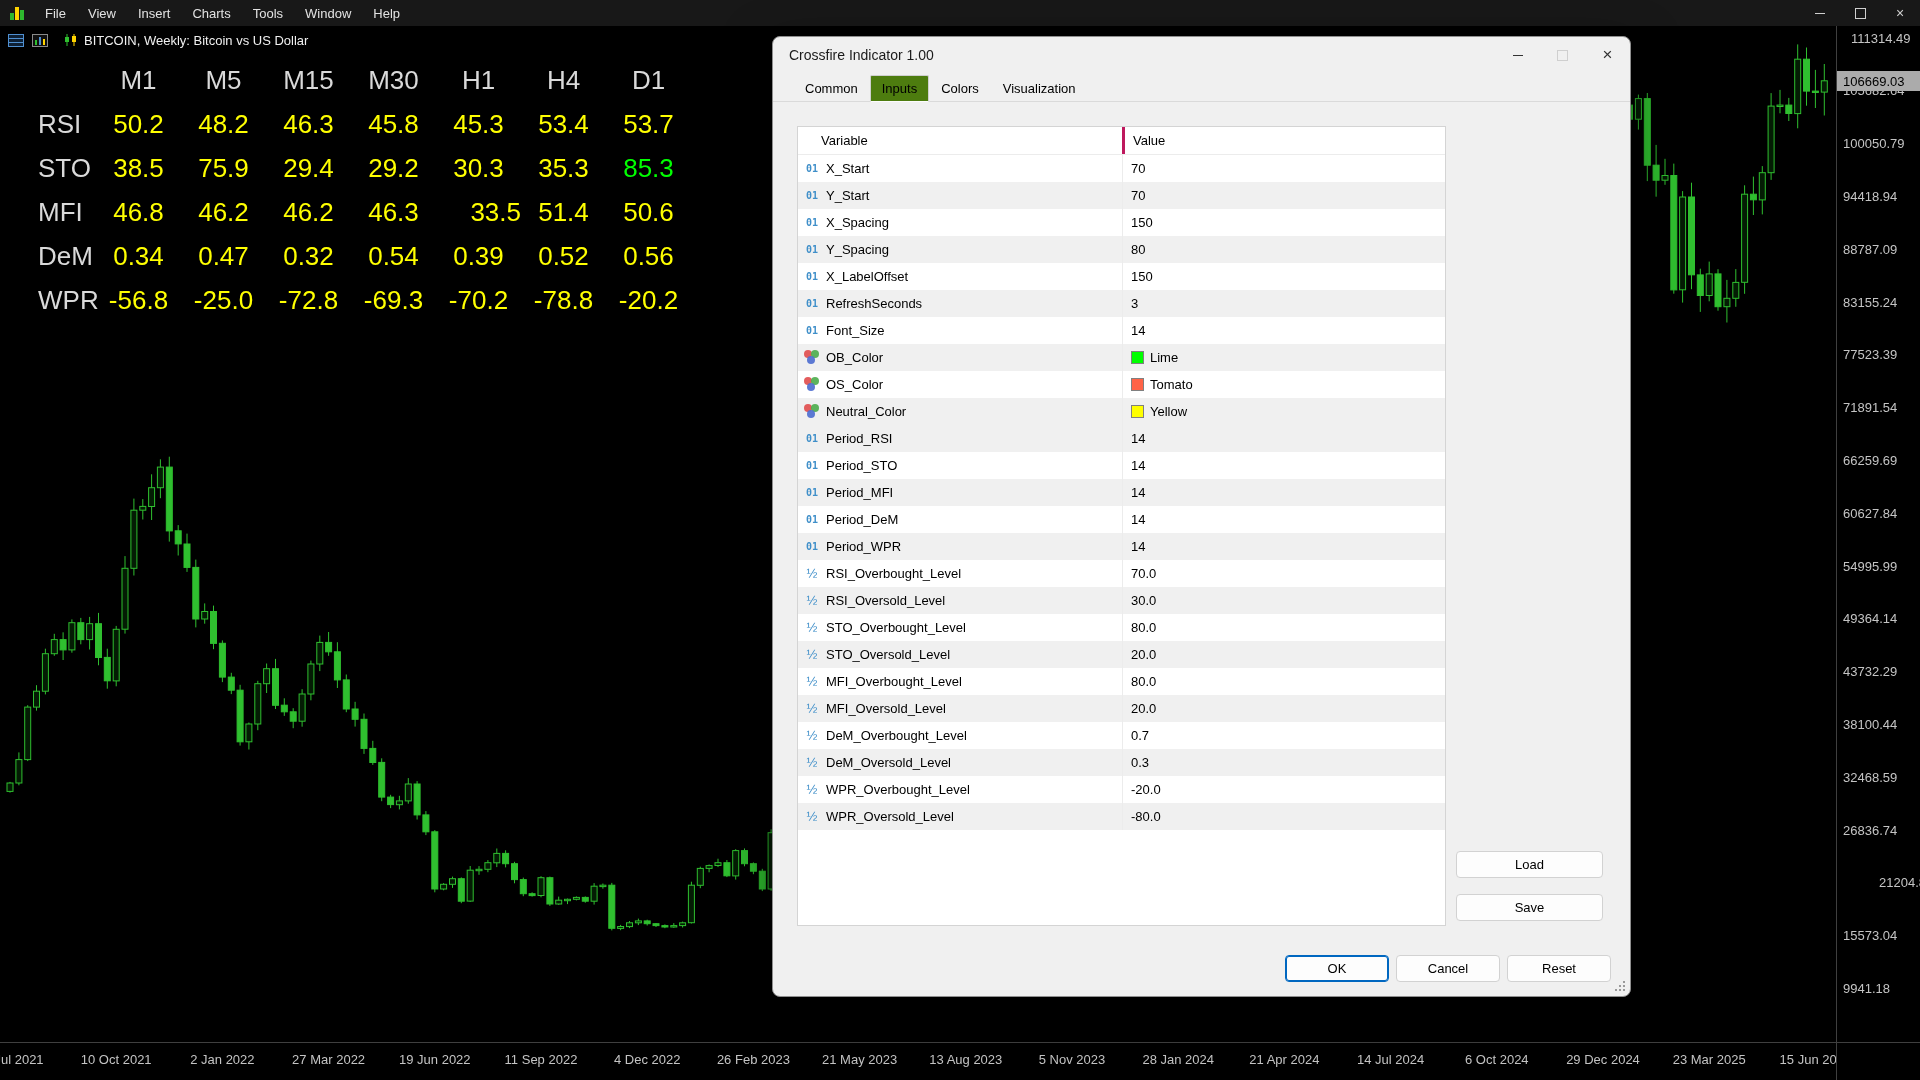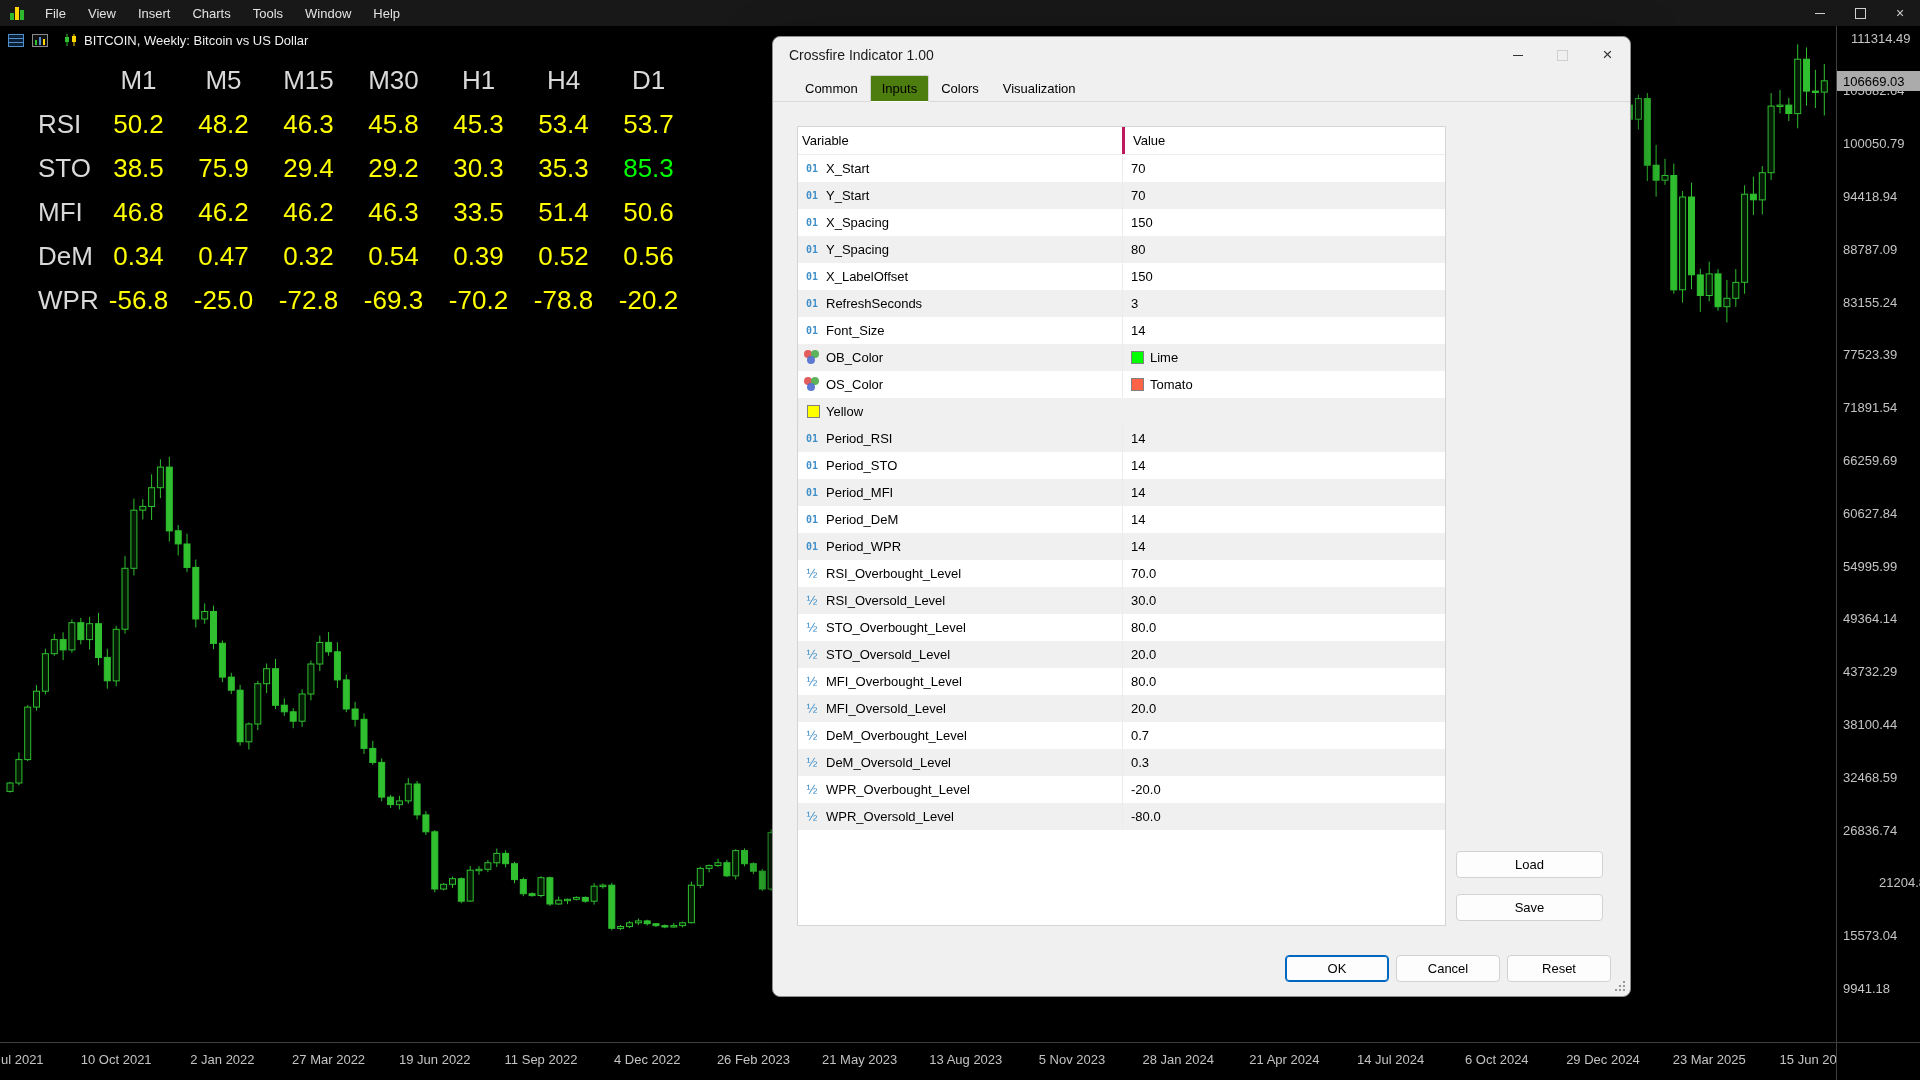--- a/index.html
+++ b/index.html
@@ -51,21 +51,21 @@
   .dlg-controls{margin-left:auto;display:flex;height:100%;align-self:stretch}
   .dlg-wc{width:45px;display:flex;align-items:center;justify-content:center;color:#333}
   .dlg-wc .minbar{border-top-color:#333}
   .dlg-wc.close{font-size:17px}
   .tabs{display:flex;align-items:flex-end;padding-left:20px;height:28px;border-bottom:1px solid #dadada}
   .tab{padding:5px 11px;margin-bottom:-1px;border:1px solid transparent;border-bottom:1px solid #dadada;cursor:default}
   .tab.active{background:#4d7c0f;border:1px solid #cfcfcf;border-bottom:1px solid #fcfcfc;border-radius:2px 2px 0 0}
   .param-table{position:absolute;left:24px;top:89px;width:649px;height:800px;background:#fff;
     border:1px solid #d4d4d4;box-sizing:border-box;overflow:hidden}
   .pt-header{display:flex;height:27px;align-items:stretch;border-bottom:1px solid #ececec}
-  .col-var{width:324px;padding-left:4px;box-sizing:border-box;display:flex;align-items:center}
+  .col-var{width:324px;padding-left:23px;box-sizing:border-box;display:flex;align-items:center}
   .col-val{flex:1;padding-left:8px;border-left:3px solid #be185d;display:flex;align-items:center;box-sizing:border-box}
   .pt-row{display:flex;height:27px;align-items:stretch}
   .pt-row.alt{background:#f0f0f0}
   .cell-var{width:324px;display:flex;align-items:center;gap:5px;padding-left:5px;box-sizing:border-box}
   .cell-val{flex:1;display:flex;align-items:center;gap:6px;padding-left:8px;border-left:1px solid #ececec;box-sizing:border-box}
   .ic{width:18px;height:16px;flex:none;display:inline-flex;justify-content:center;align-items:center;position:relative}
   .ic-int{color:#3f8fc9;font-size:10px;font-weight:bold;font-family:"DejaVu Sans Mono",monospace}
   .ic-dbl{color:#3f8fc9;font-size:13px}
   .dot{position:absolute;width:8px;height:8px;border-radius:50%;opacity:.92}
   .dot-r{left:1px;top:0;background:#e14f4f}
@@ -377,21 +377,21 @@
     <div class="ov-cell ov-val" style="color: rgb(255, 255, 0);">29.4</div>
     <div class="ov-cell ov-val" style="color: rgb(255, 255, 0);">29.2</div>
     <div class="ov-cell ov-val" style="color: rgb(255, 255, 0);">30.3</div>
     <div class="ov-cell ov-val" style="color: rgb(255, 255, 0);">35.3</div>
     <div class="ov-cell ov-val" style="color: rgb(0, 255, 0);">85.3</div>
     <div class="ov-cell ov-label">MFI</div>
     <div class="ov-cell ov-val" style="color: rgb(255, 255, 0);">46.8</div>
     <div class="ov-cell ov-val" style="color: rgb(255, 255, 0);">46.2</div>
     <div class="ov-cell ov-val" style="color: rgb(255, 255, 0);">46.2</div>
     <div class="ov-cell ov-val" style="color: rgb(255, 255, 0);">46.3</div>
-    <div class="ov-cell ov-val" style="color: rgb(255, 255, 0);">33.5</div>
+    <div class="ov-cell ov-val" style="color: rgb(255, 255, 0); text-align: right;">33.5</div>
     <div class="ov-cell ov-val" style="color: rgb(255, 255, 0);">51.4</div>
     <div class="ov-cell ov-val" style="color: rgb(255, 255, 0);">50.6</div>
     <div class="ov-cell ov-label">DeM</div>
     <div class="ov-cell ov-val" style="color: rgb(255, 255, 0);">0.34</div>
     <div class="ov-cell ov-val" style="color: rgb(255, 255, 0);">0.47</div>
     <div class="ov-cell ov-val" style="color: rgb(255, 255, 0);">0.32</div>
     <div class="ov-cell ov-val" style="color: rgb(255, 255, 0);">0.54</div>
     <div class="ov-cell ov-val" style="color: rgb(255, 255, 0);">0.39</div>
     <div class="ov-cell ov-val" style="color: rgb(255, 255, 0);">0.52</div>
     <div class="ov-cell ov-val" style="color: rgb(255, 255, 0);">0.56</div>
@@ -561,20 +561,28 @@
               <i class="dot dot-b"></i>
             </span>
             <span class="pname">OS_Color</span>
           </div>
           <div class="cell-val">
             <span class="swatch" style="background: rgb(255, 99, 71);"></span>
             <span class="pval">Tomato</span>
           </div>
         </div>
         <div class="pt-row alt">
+          <div class="cell-var">
+            <span class="ic ic-color">
+              <i class="dot dot-r"></i>
+              <i class="dot dot-g"></i>
+              <i class="dot dot-b"></i>
+            </span>
+            <span class="pname">Neutral_Color</span>
+          </div>
           <div class="cell-val">
             <span class="swatch" style="background: rgb(255, 255, 0);"></span>
             <span class="pval">Yellow</span>
           </div>
         </div>
         <div class="pt-row alt">
           <div class="cell-var">
             <span class="ic ic-int">01</span>
             <span class="pname">Period_RSI</span>
           </div>

